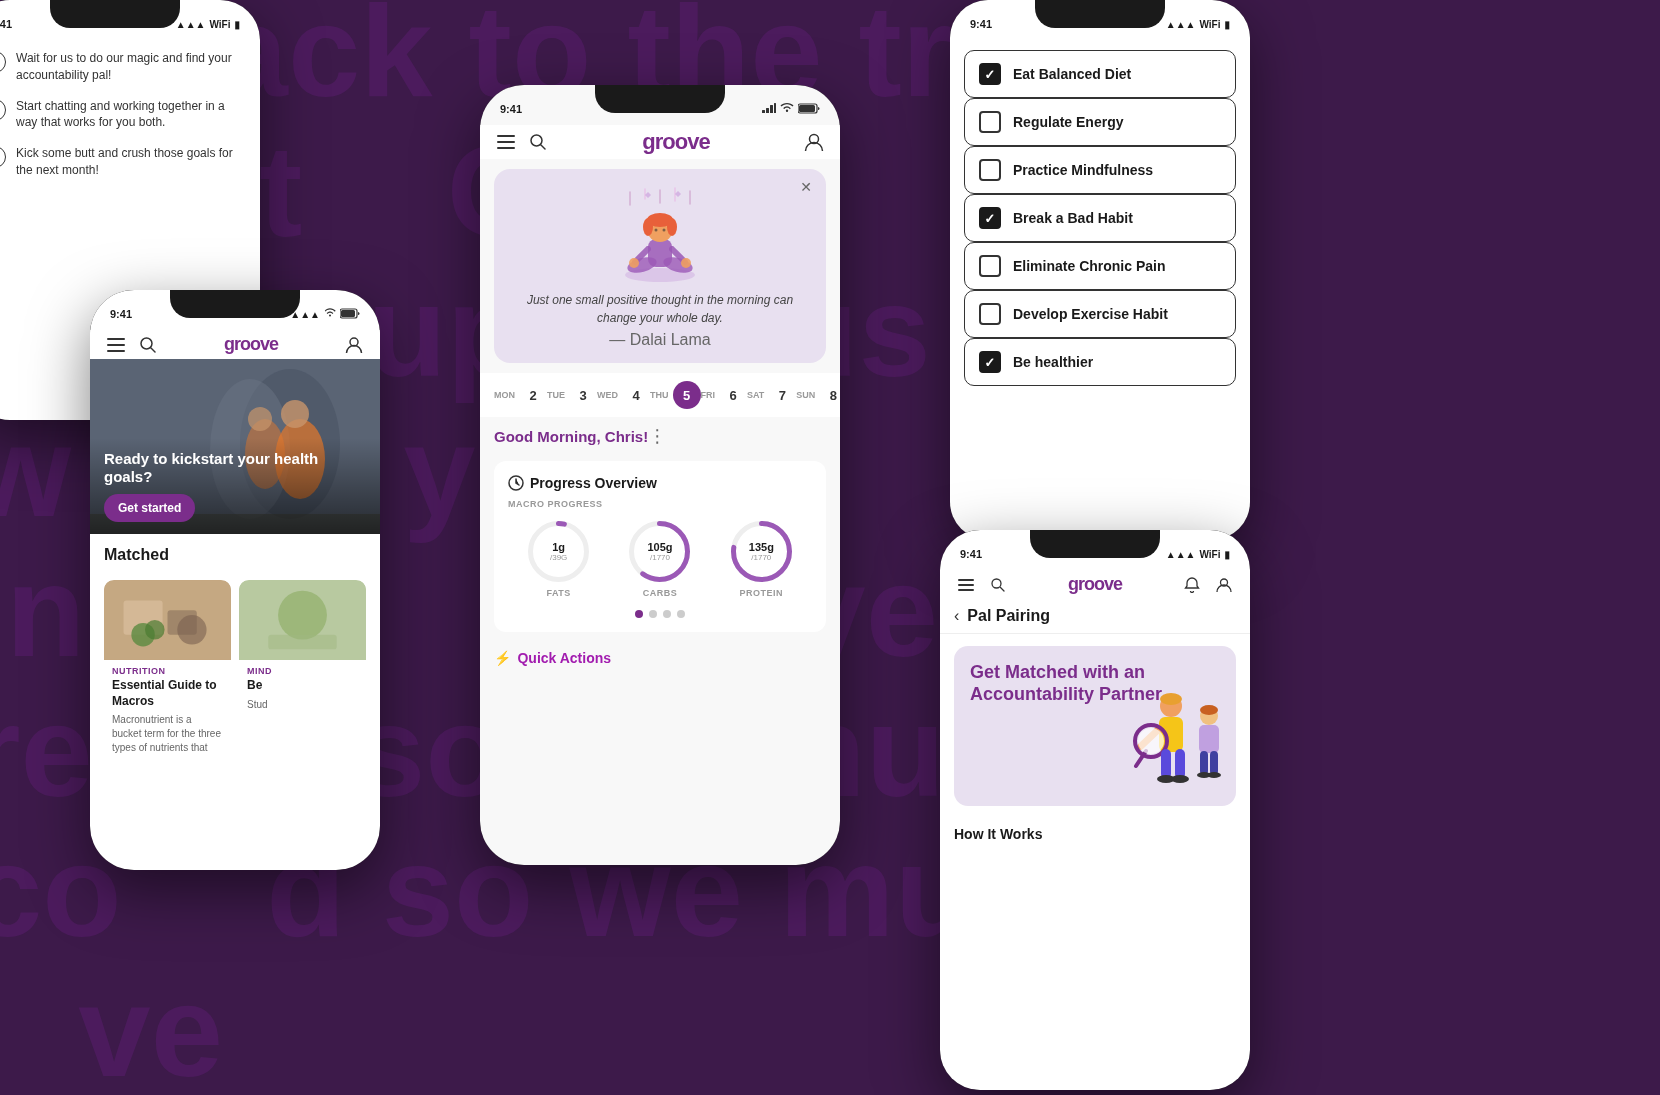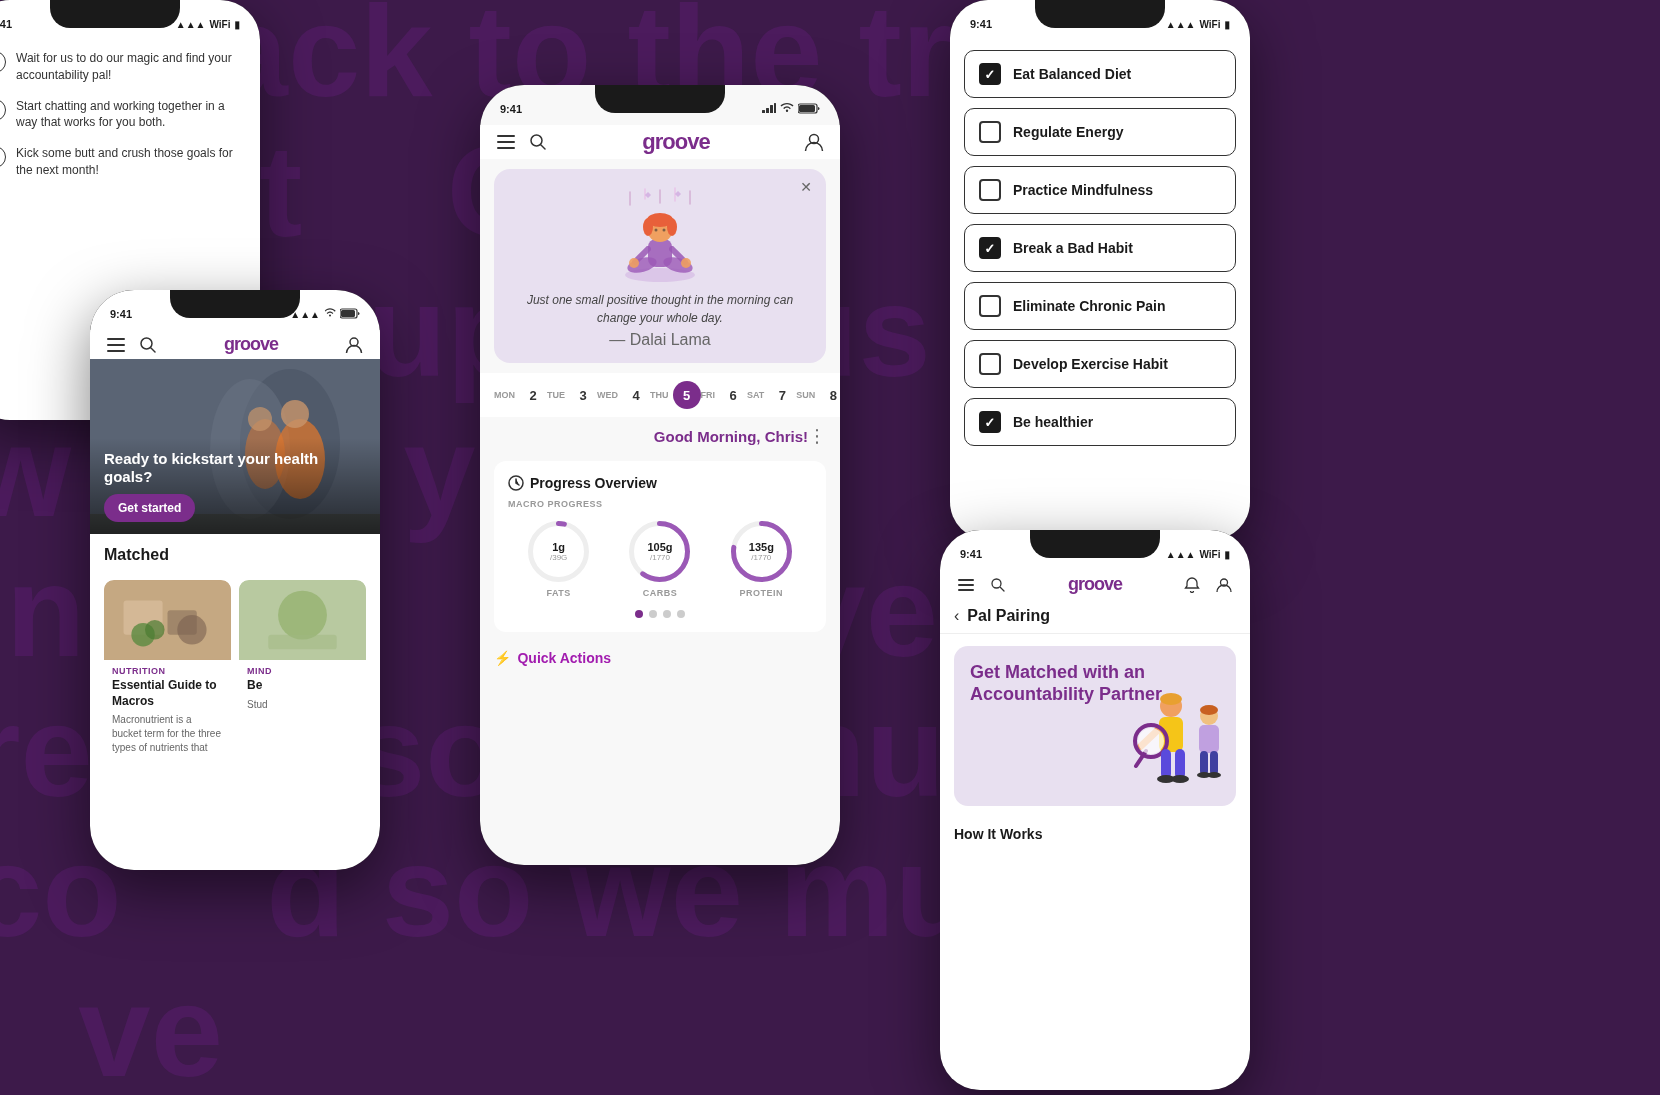--- a/index.html
+++ b/index.html
@@ -409,21 +409,21 @@
       background: #ccc;
     }
     .dot.active {
       background: #7b2d8b;
     }
 
     
     .greeting-row {
       display: flex;
       align-items: center;
-      justify-content: flex-end;
+      justify-content: flex-start;
       padding: 8px 14px 4px;
     }
     .greeting-text {
       font-size: 15px;
       font-weight: 700;
       color: #7b2d8b;
     }
     .three-dots {
       font-size: 18px;
       color: #666;
@@ -444,21 +444,20 @@
       font-size: 14px;
       font-weight: 700;
       color: #a21caf;
     }
 
     
     .goals-list {
       padding: 10px 14px;
       display: flex;
       flex-direction: column;
-      gap: 10px;
     }
     .goal-item {
       display: flex;
       align-items: center;
       gap: 12px;
       border: 1.5px solid #333;
       border-radius: 10px;
       padding: 12px 14px;
     }
     .goal-checkbox {

